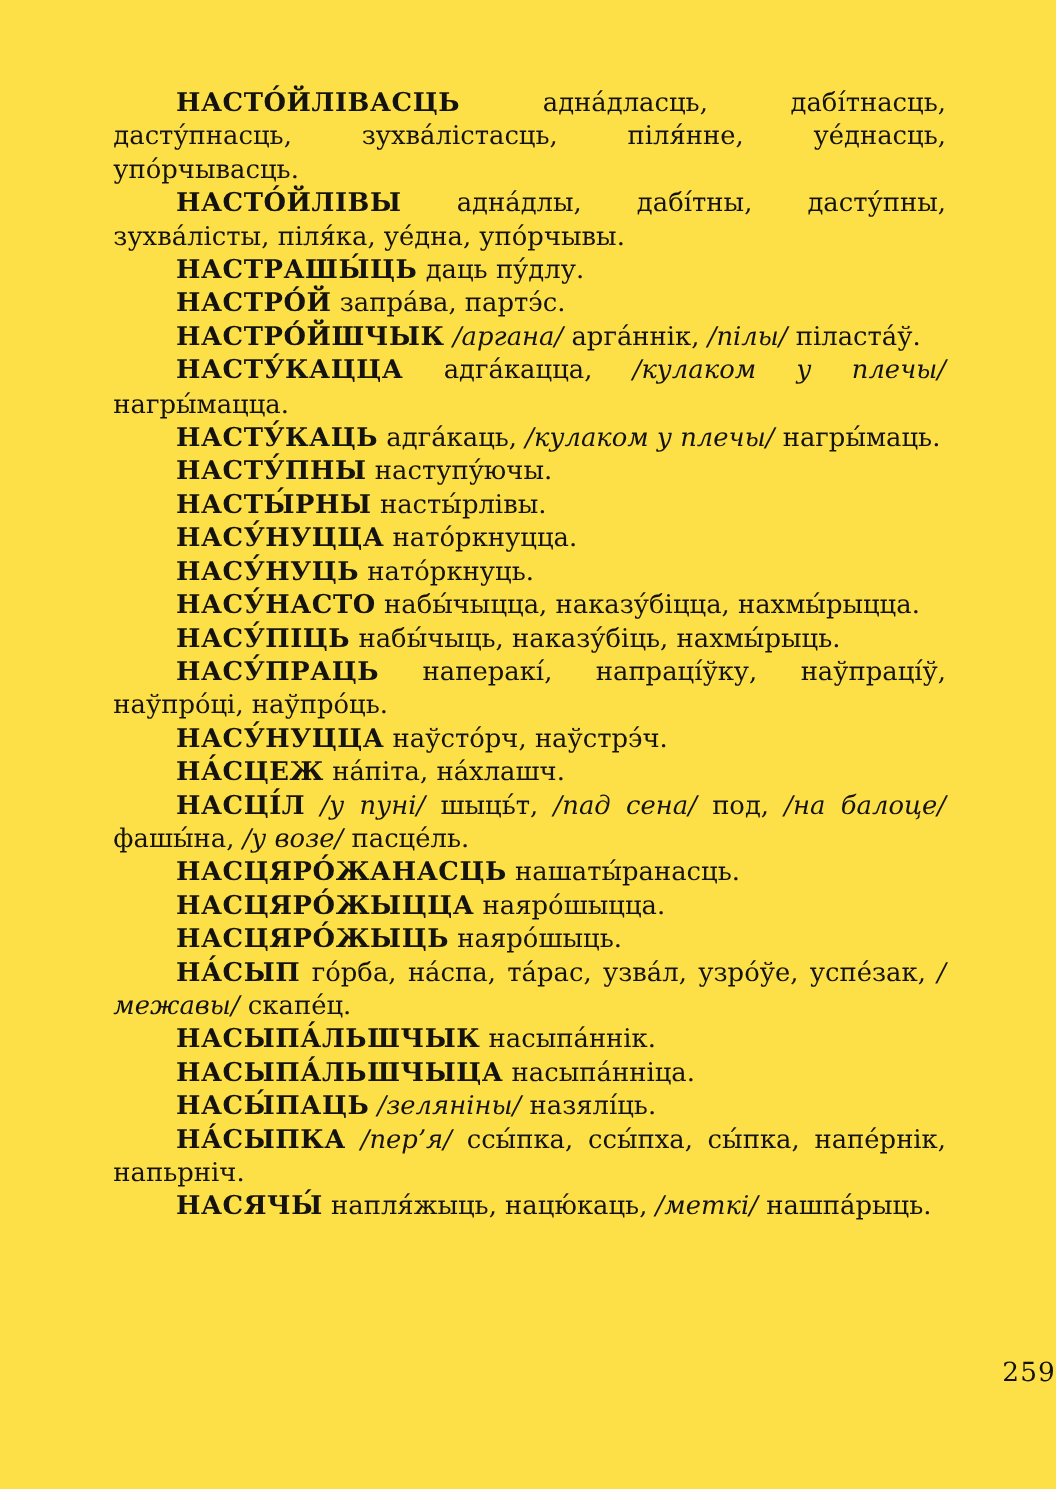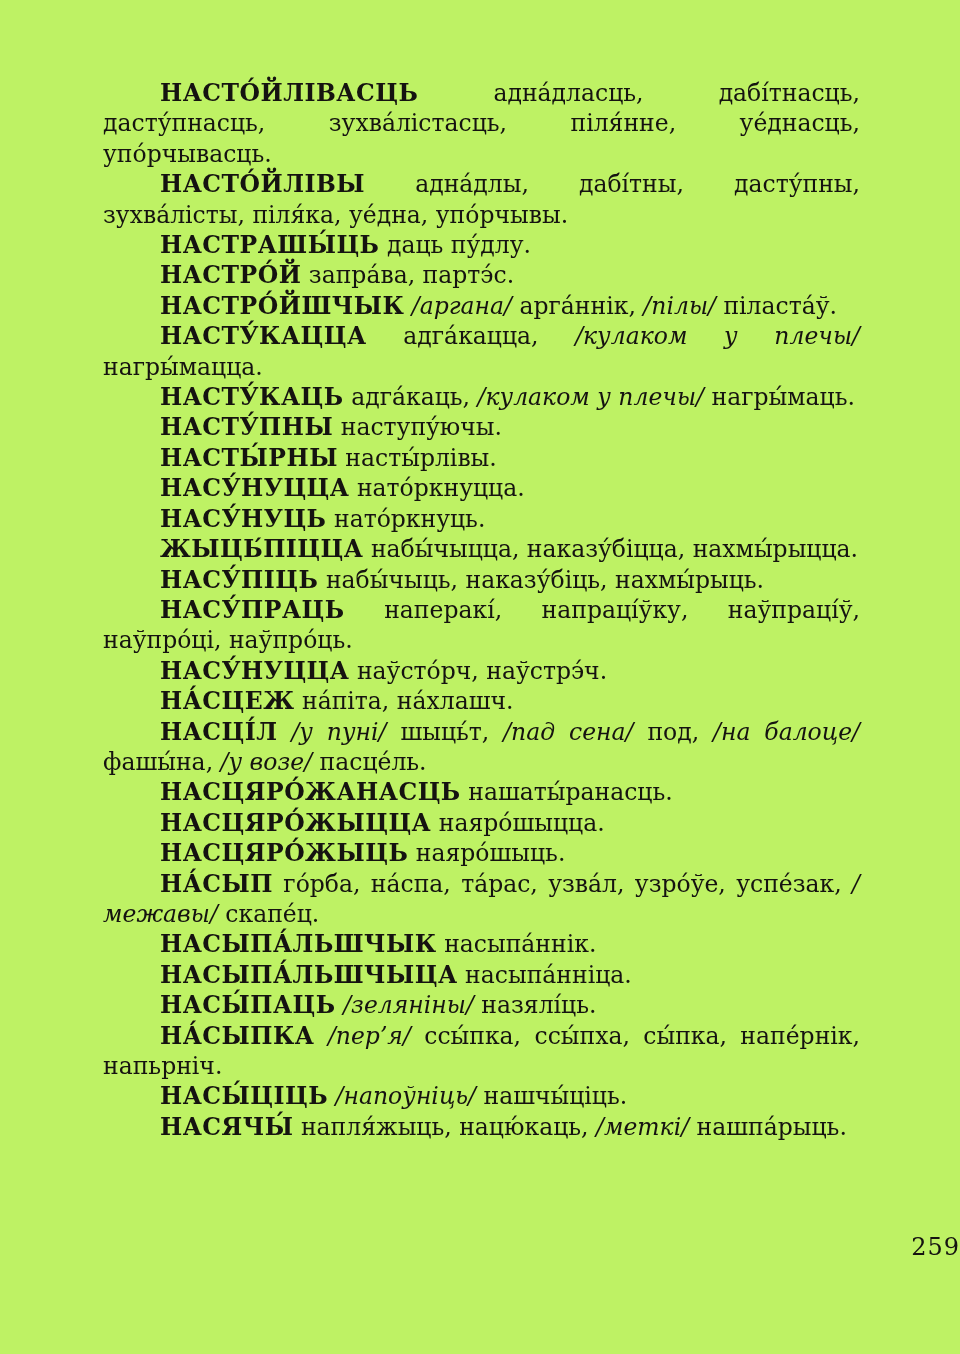--- a/index.html
+++ b/index.html
@@ -4,21 +4,21 @@
 <style>
   html, body {
     margin: 0;
     padding: 0;
     background: #e8e8e4;
   }
   .sheet {
     position: relative;
     width: 960px;
     height: 1354px;
-    background: #bef264;
+    background: #fde047;
     color: #151310;
     font-family: "DejaVu Serif", "Liberation Serif", serif;
     overflow: hidden;
   }
   .text-block {
     position: absolute;
     left: 103px;
     top: 78px;
     width: 757px;
     font-size: 23.5px;
@@ -57,33 +57,32 @@
       <p class="entry"><span class="headword">НАСТО́ЙЛІВЫ</span><span class="seg"> адна́длы, дабі́тны, дасту́пны, зухва́лісты, піля́ка, уе́дна, упо́рчывы.</span></p>
       <p class="entry"><span class="headword">НАСТРАШЫ́ЦЬ</span><span class="seg"> даць пу́длу.</span></p>
       <p class="entry"><span class="headword">НАСТРО́Й</span><span class="seg"> запра́ва, партэ́с.</span></p>
       <p class="entry"><span class="headword">НАСТРО́ЙШЧЫК</span><span class="seg it"> /аргана/</span><span class="seg"> арга́ннік, </span><span class="seg it">/пілы/</span><span class="seg"> піласта́ў.</span></p>
       <p class="entry"><span class="headword">НАСТУ́КАЦЦА</span><span class="seg"> адга́кацца, </span><span class="seg it">/кулаком у плечы/</span><span class="seg"> нагры́мацца.</span></p>
       <p class="entry"><span class="headword">НАСТУ́КАЦЬ</span><span class="seg"> адга́каць, </span><span class="seg it">/кулаком у плечы/</span><span class="seg"> нагры́маць.</span></p>
       <p class="entry"><span class="headword">НАСТУ́ПНЫ</span><span class="seg"> наступу́ючы.</span></p>
       <p class="entry"><span class="headword">НАСТЫ́РНЫ</span><span class="seg"> насты́рлівы.</span></p>
       <p class="entry"><span class="headword">НАСУ́НУЦЦА</span><span class="seg"> нато́ркнуцца.</span></p>
       <p class="entry"><span class="headword">НАСУ́НУЦЬ</span><span class="seg"> нато́ркнуць.</span></p>
-      <p class="entry"><span class="headword">ЖЫЦЬ́ПІЦЦА</span><span class="seg"> набы́чыцца, наказу́біцца, нахмы́рыцца.</span></p>
+      <p class="entry"><span class="headword">НАСУ́НАСТО</span><span class="seg"> набы́чыцца, наказу́біцца, нахмы́рыцца.</span></p>
       <p class="entry"><span class="headword">НАСУ́ПІЦЬ</span><span class="seg"> набы́чыць, наказу́біць, нахмы́рыць.</span></p>
       <p class="entry"><span class="headword">НАСУ́ПРАЦЬ</span><span class="seg"> наперакі́, напраці́ўку, наўпраці́ў, наўпро́ці, наўпро́ць.</span></p>
       <p class="entry"><span class="headword">НАСУ́НУЦЦА</span><span class="seg"> наўсто́рч, наўстрэ́ч.</span></p>
       <p class="entry"><span class="headword">НА́СЦЕЖ</span><span class="seg"> на́піта, на́хлашч.</span></p>
       <p class="entry"><span class="headword">НАСЦІ́Л</span><span class="seg it"> /у пуні/</span><span class="seg"> шыць́т, </span><span class="seg it">/пад сена/</span><span class="seg"> под, </span><span class="seg it">/на балоце/</span><span class="seg"> фашы́на, </span><span class="seg it">/у возе/</span><span class="seg"> пасце́ль.</span></p>
       <p class="entry"><span class="headword">НАСЦЯРО́ЖАНАСЦЬ</span><span class="seg"> нашаты́ранасць.</span></p>
       <p class="entry"><span class="headword">НАСЦЯРО́ЖЫЦЦА</span><span class="seg"> наяро́шыцца.</span></p>
       <p class="entry"><span class="headword">НАСЦЯРО́ЖЫЦЬ</span><span class="seg"> наяро́шыць.</span></p>
       <p class="entry"><span class="headword">НА́СЫП</span><span class="seg"> го́рба, на́спа, та́рас, узва́л, узро́ўе, успе́зак, </span><span class="seg it">/межавы/</span><span class="seg"> скапе́ц.</span></p>
       <p class="entry"><span class="headword">НАСЫПА́ЛЬШЧЫК</span><span class="seg"> насыпа́ннік.</span></p>
       <p class="entry"><span class="headword">НАСЫПА́ЛЬШЧЫЦА</span><span class="seg"> насыпа́нніца.</span></p>
       <p class="entry"><span class="headword">НАСЫ́ПАЦЬ</span><span class="seg it"> /зеляніны/</span><span class="seg"> назялі́ць.</span></p>
       <p class="entry"><span class="headword">НА́СЫПКА</span><span class="seg it"> /пер’я/</span><span class="seg"> ссы́пка, ссы́пха, сы́пка, напе́рнік, напьрніч.</span></p>
-      <p class="entry"><span class="headword">НАСЫ́ЦІЦЬ</span><span class="seg it"> /напоўніць/</span><span class="seg"> нашчы́ціць.</span></p>
       <p class="entry"><span class="headword">НАСЯЧЫ́</span><span class="seg"> напля́жыць, нацю́каць, </span><span class="seg it">/меткі/</span><span class="seg"> нашпа́рыць.</span></p>
     </main>
   <div class="page-number-row">
     <span>259</span>
   </div>
 </div>
 
 </body></html>

